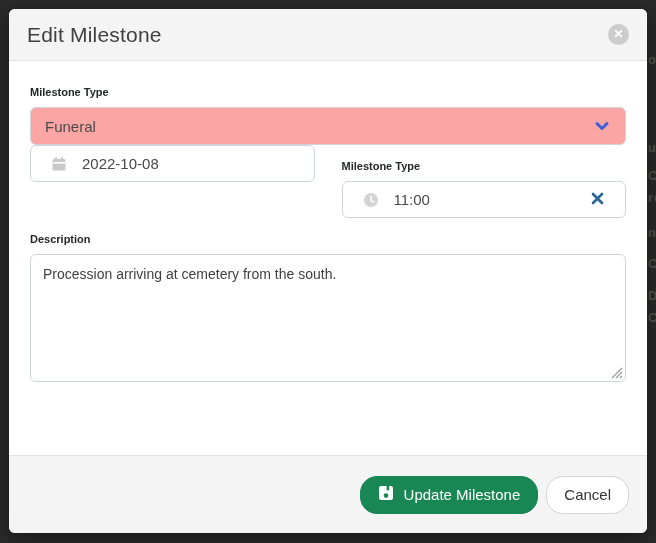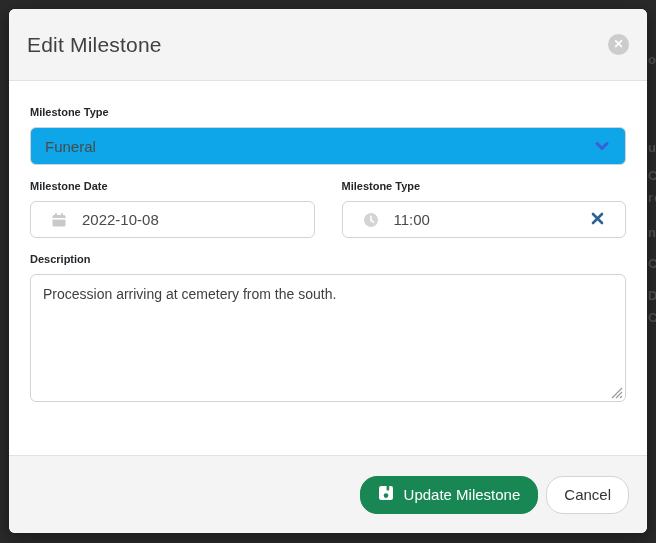--- a/index.html
+++ b/index.html
@@ -26,21 +26,21 @@
     position: absolute;
     left: 9px; top: 9px;
     width: 638px; height: 524px;
     background: #ffffff;
     border-radius: 6px;
     box-shadow: 0 4px 18px rgba(0,0,0,.45);
     display: flex;
     flex-direction: column;
   }
   .modal-header {
-    height: 72px;
+    height: 52px;
     background: #f4f4f4;
     border-bottom: 1px solid #e2e2e2;
     border-radius: 6px 6px 0 0;
     display: flex;
     align-items: center;
     padding: 0 18px;
     flex: 0 0 auto;
     gap: 43px;
   }
   .modal-title {
@@ -75,21 +75,21 @@
     color: #24282b;
     margin: 15px 0 9px 0;
   }
   .field-label.first { margin-top: 12px; }
   .select-box {
     position: relative;
     width: 100%;
     height: 38px;
     border: 1px solid #ced4da;
     border-radius: 6px;
-    background: #0ea5e9;
+    background: #fca5a5;
     display: flex;
     align-items: center;
     padding: 0 14px;
     cursor: pointer;
   }
   .select-value {
     font-size: 15px;
     color: #4a4a4a;
   }
   .select-box .chev { margin-left: auto; display: flex; }
@@ -212,21 +212,20 @@
       <span class="select-value">Funeral</span>
       <span class="chev">
         <svg width="18" height="18" viewBox="0 0 18 18">
           <path d="M4 6.5 L9 11.5 L14 6.5" fill="none" stroke="#3a5fd8" stroke-width="3" stroke-linecap="round" stroke-linejoin="round"></path>
         </svg>
       </span>
     </div>
 
     <div class="row2">
       <div class="col">
-        <label class="field-label">Milestone Date</label>
         <div class="icon-input">
           <span class="lead-icon">
             <svg width="16" height="16" viewBox="0 0 16 16">
               <rect x="1.5" y="3" width="13" height="11.5" rx="1.5" fill="#c9c9c9"></rect>
               <rect x="1.5" y="6" width="13" height="1.6" fill="#ffffff"></rect>
               <rect x="4" y="1" width="2" height="3.4" rx="1" fill="#c9c9c9"></rect>
               <rect x="10" y="1" width="2" height="3.4" rx="1" fill="#c9c9c9"></rect>
             </svg>
           </span>
           <input class="val" value="2022-10-08" style="">

